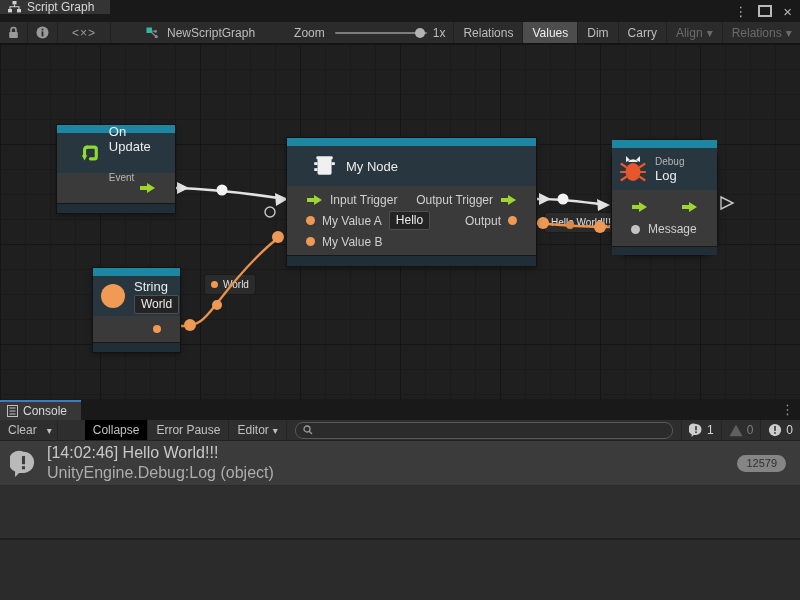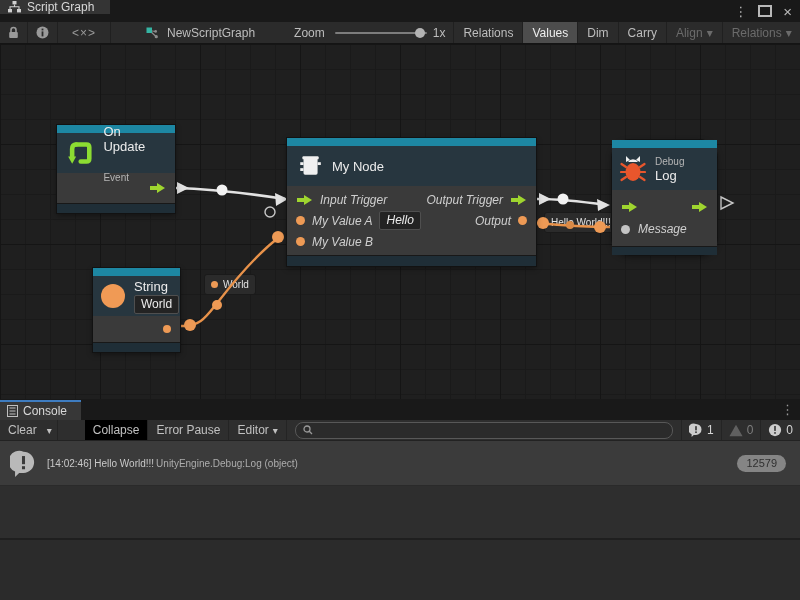--- a/index.html
+++ b/index.html
@@ -31,47 +31,47 @@
       linear-gradient(90deg,#151515 1px,transparent 1px),
       linear-gradient(#1a1a1a 1px,transparent 1px),
       linear-gradient(90deg,#1a1a1a 1px,transparent 1px);
     background-size:100px 100px,100px 100px,25px 25px,25px 25px;}
   .wire-label{position:absolute;z-index:1;display:flex;align-items:center;gap:5px;background:#2b2b2b;border:1px solid #1a1a1a;border-radius:3px;height:19px;padding:0 6px;font-size:10px;color:#e3e3e3;}
   .wire-label .mini-dot{width:7px;height:7px;border-radius:50%;background:#ee9a55;}
   svg.wires{position:absolute;left:0;top:0;z-index:2;pointer-events:none;}
 
   .node{position:absolute;z-index:3;box-shadow:0 0 0 1px #121212,0 2px 6px rgba(0,0,0,.45);}
   .topbar{height:8px;background:#1d87a3;}
-  .nheader{background:#27363f;display:flex;align-items:center;gap:9px;padding:0 10px;}
+  .nheader{background:#27363f;display:flex;align-items:center;gap:9px;padding:0 24px;}
   .nbody{background:#3a3a3a;}
   .nfooter{background:#1f2e37;border-top:1px solid #181818;}
   .ntitle{font-size:13px;color:#ececec;}
   .nsub{font-size:10px;color:#b5b5b5;margin-top:18px;}
-  .prow{display:flex;align-items:center;justify-content:space-between;padding:0 9px;font-size:12px;color:#cfcfcf;font-style:italic;}
+  .prow{display:flex;align-items:center;justify-content:space-between;padding:0 19px;font-size:12px;color:#cfcfcf;}
   .pgrp{display:flex;align-items:center;gap:7px;}
   .vdot{width:9px;height:9px;border-radius:50%;background:#ee9a55;flex:none;}
   .gdot{width:9px;height:9px;border-radius:50%;background:#c4c4c4;flex:none;}
   .chip{background:#232323;border:1px solid #4f4f4f;border-radius:2px;height:17px;line-height:17px;padding:0 6px;font-size:12px;color:#ececec;}
 
   
   .c-tabstrip{position:absolute;left:0;top:400px;width:800px;height:20px;background:#191919;display:flex;}
   .c-tab{display:flex;align-items:center;gap:5px;background:#373737;border-top:2px solid #3e7cc0;padding:0 14px 0 7px;font-size:12px;color:#d8d8d8;height:18px;}
   .c-kebab{position:absolute;right:6px;top:2px;color:#9a9a9a;font-size:13px;}
   .c-toolbar{position:absolute;left:0;top:420px;width:800px;height:20px;background:#2e2e2e;border-bottom:1px solid #222;display:flex;align-items:center;font-size:12px;color:#c0c0c0;}
   .cbtn{display:flex;align-items:center;gap:4px;height:20px;padding:0 8px;border-right:1px solid #242424;}
   .cbtn.lit{background:#000000;margin-left:27px;}
   .cbtn.narrow{padding:0 5px;}
   .csearch{flex:1;display:flex;align-items:center;gap:5px;height:15px;margin:0 8px;background:#2b2b2b;border:1px solid #585858;border-radius:8px;padding:0 7px;}
   .csearch input{flex:1;background:transparent;border:none;outline:none;color:#ddd;font-size:11px;height:13px;padding:0;}
   .ccount{display:flex;align-items:center;gap:4px;height:20px;padding:0 7px;border-left:1px solid #242424;font-size:12px;color:#d5d5d5;}
   .ccount.dim{color:#7d7d7d;}
 
   .c-list{position:absolute;left:0;top:441px;width:800px;height:97px;background:#2e2e2e;}
   .c-row{display:flex;align-items:center;gap:10px;background:#3b3b3b;height:44px;padding:0 10px;border-bottom:1px solid #2a2a2a;}
-  .c-row .lines{flex:1;display:flex;flex-direction:row;gap:2px;font-size:10px;color:#c9c9c9;}
+  .c-row .lines{flex:1;display:flex;flex-direction:column;gap:2px;font-size:16px;color:#c9c9c9;}
   .c-row .lines .l2{color:#adadad;}
   .pill{background:#858585;color:#303030;font-size:11px;border-radius:9px;height:17px;line-height:17px;padding:0 9px;margin-right:4px;}
   .c-divider{position:absolute;left:0;top:538px;width:800px;height:2px;background:#1f1f1f;}
   .c-detail{position:absolute;left:0;top:540px;width:800px;height:60px;background:#2b2b2b;}
 </style>
 </head>
 <body>
 
 <div class="app">
 

